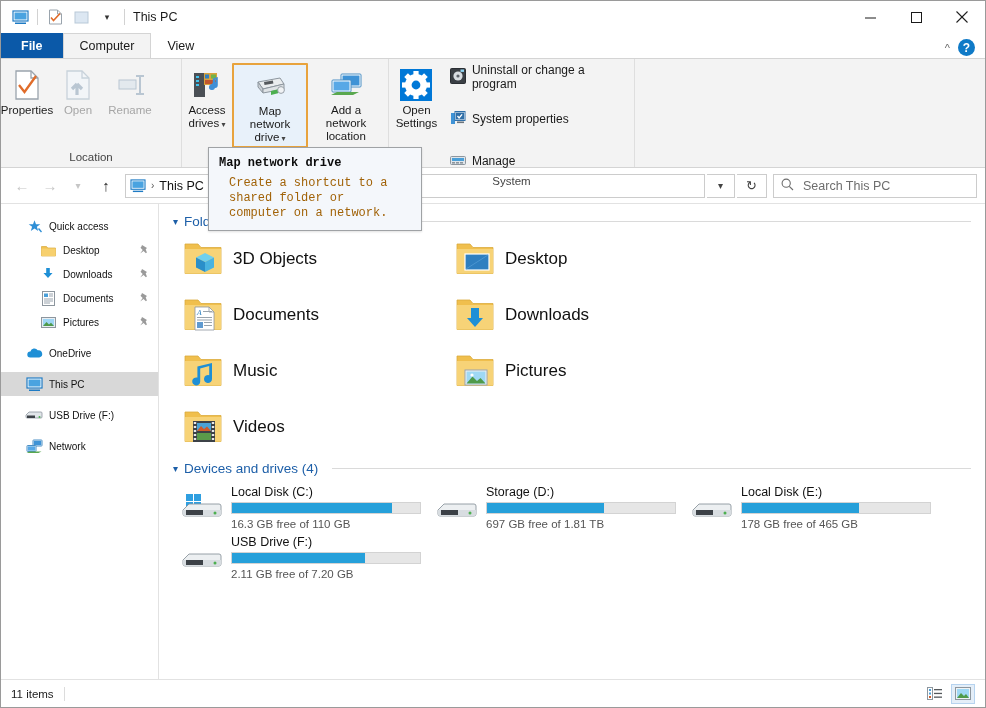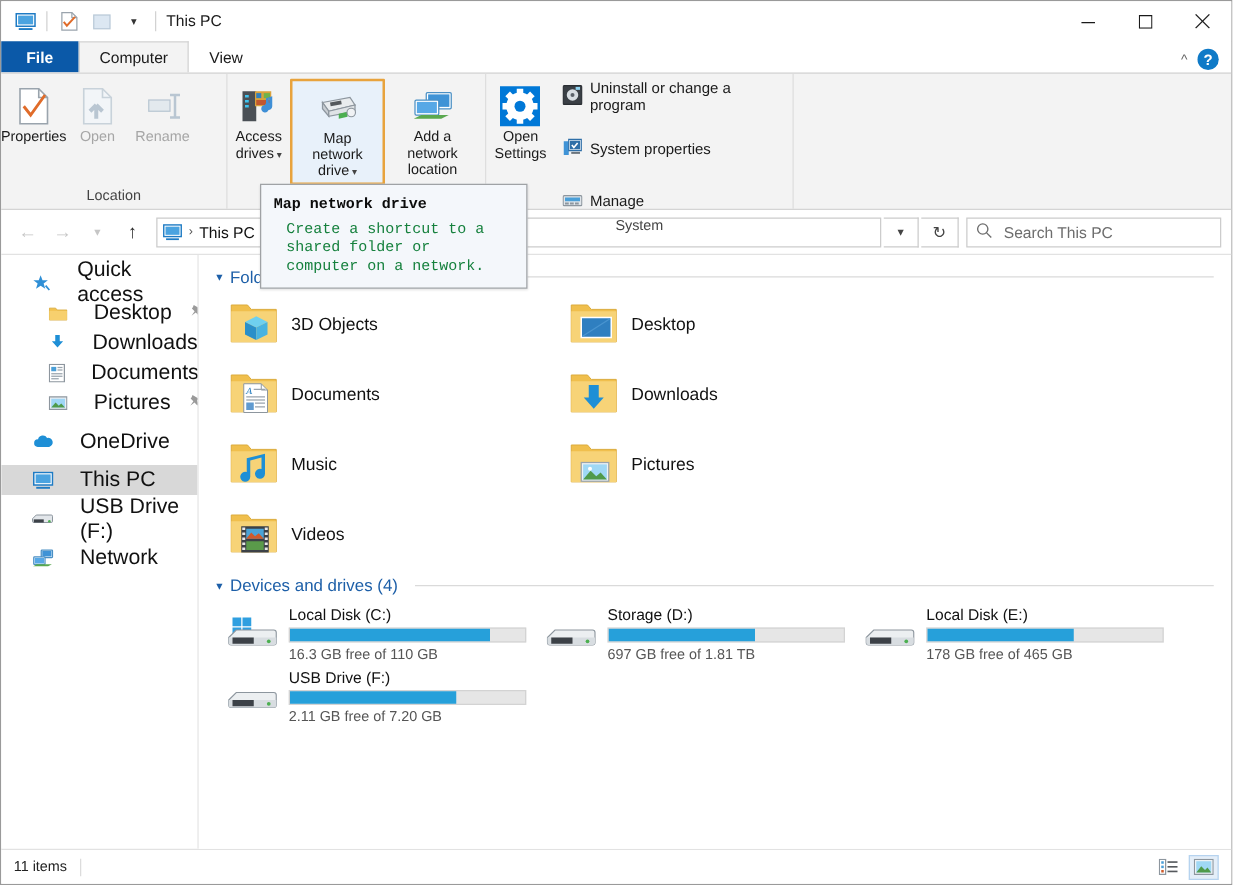--- a/index.html
+++ b/index.html
@@ -166,23 +166,22 @@
   .sidebar {
     width:158px; min-width:158px;
     background:#fff;
     border-right:1px solid #e2e2e2;
     padding-top:10px;
     overflow:hidden;
   }
   .navitem {
     height:24px; display:flex; align-items:center;
     padding-right:8px;
-    font-size:17px; color:#111;
+    font-size:10px; color:#111;
     position:relative;
-    gap:15px;
   }
   .navitem .ico { width:18px; display:flex;align-items:center;justify-content:center; margin-right:6px; }
   .navitem.l0 { padding-left:24px; }
   .navitem.l1 { padding-left:38px; }
   .navitem.sel { background:#d8d8d8; }
   .pin { margin-left:auto; color:#9a9a9a; font-size:11px; }
 
   .content {
     flex:1; background:#fff;
     padding:10px 14px 0 14px;
@@ -198,21 +197,21 @@
   .section-head .chev { font-size:10px; color:#1d5fa8; }
   .section-head .rule { flex:1; height:1px; background:#dadada; margin-left:8px; }
 
   .grid { display:flex; flex-wrap:wrap; }
   .tile {
     width:272px; height:56px;
     display:flex; align-items:center;
     padding:2px 4px;
   }
   .tile .thumb { width:56px; min-width:56px; height:50px; display:flex;align-items:center;justify-content:center; }
-  .tile .name { font-size:14px; color:#111; }
+  .tile .name { font-size:17px; color:#111; }
 
   .drivetile {
     width:255px; height:50px;
     display:flex; align-items:flex-start; padding:4px 2px;
   }
   .drivetile .thumb { width:56px;min-width:56px;height:46px;display:flex;align-items:center;justify-content:center; }
   .drive-info { padding-top:1px; }
   .drive-name { font-size:12.5px; color:#111; margin-bottom:3px;}
   .bar {
     width:190px;height:12px;background:#e6e6e6;border:1px solid #d3d3d3;
@@ -241,21 +240,21 @@
     left:207px; top:146px;
     width:214px;
     background:#f4f7fb;
     border:1px solid #9fa2a5;
     padding:8px 24px 9px 10px;
     z-index:50;
     box-shadow:0 1px 2px rgba(0,0,0,.12);
     font-family:Liberation Mono, monospace;
   }
   .tooltip .tt-title { font-size:12px; font-weight:bold; color:#0b0b0b; margin-bottom:6px; }
-  .tooltip .tt-body { font-size:12px; color:#15803d; line-height:15px; padding-left:10px; }
+  .tooltip .tt-body { font-size:12px; color:#a16207; line-height:15px; padding-left:10px; }
 </style>
 </head>
 <body>
 
 <div class="window">
 
   <div class="titlebar">
     <div class="qat">
       <div class="qat-icon">
         <svg width="17" height="15" viewBox="0 0 17 15">

